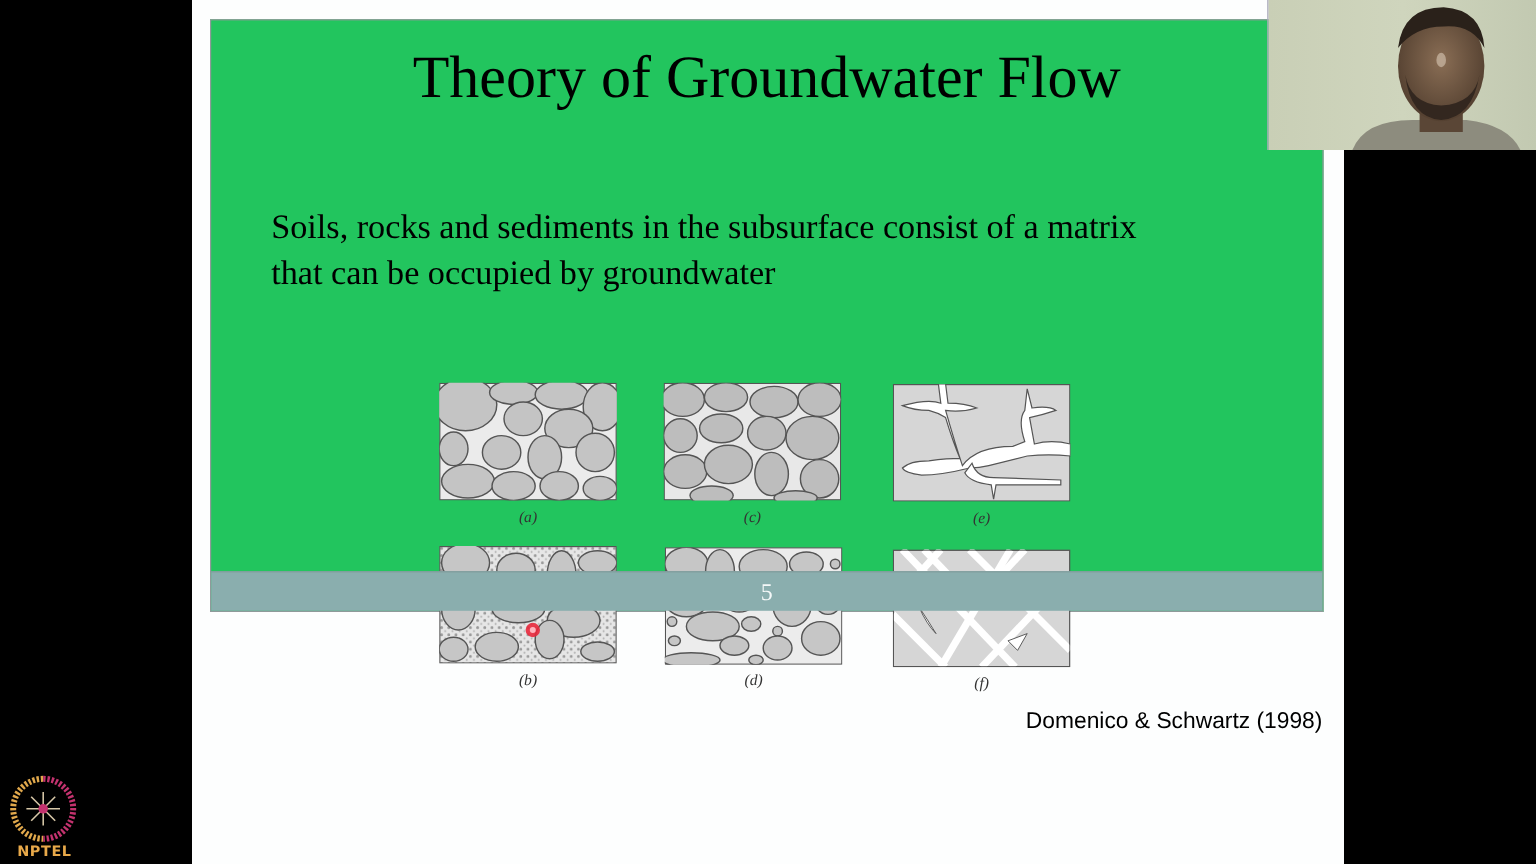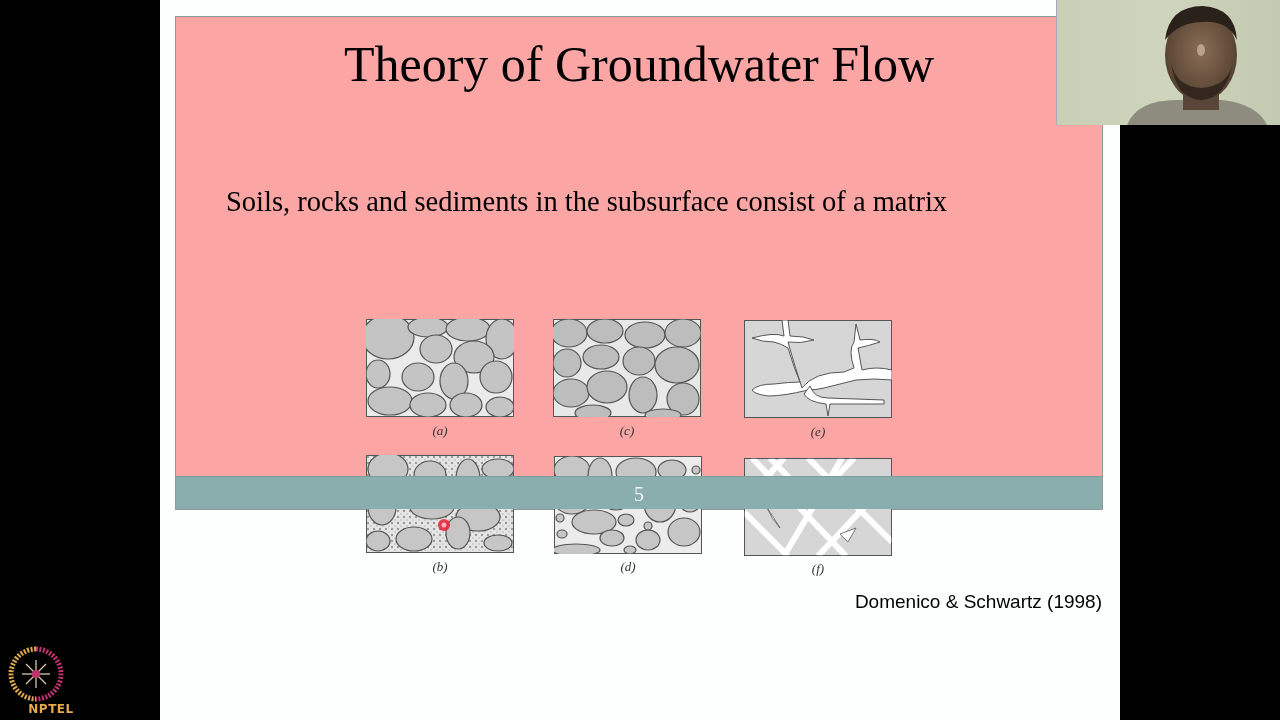--- a/index.html
+++ b/index.html
@@ -1,45 +1,46 @@
 <!DOCTYPE html>
 <html><head>
 <meta charset="utf-8">
 <style>
   html, body { margin: 0; padding: 0; }
   body { width: 1280px; height: 720px; background: #000; position: relative; overflow: hidden; font-family: "Liberation Serif", serif; }
   .left-bar { position: absolute; left: 0; top: 0; width: 160px; height: 720px; background: #000; }
   .right-bar { position: absolute; left: 1120px; top: 125px; width: 160px; height: 595px; background: #000; }
   .stage { position: absolute; left: 160px; top: 0; width: 960px; height: 720px; background: #fdfefe; }
-  .slide { position: absolute; left: 175px; top: 16px; width: 928px; height: 494px; background: #fca5a5; border: 1.5px solid #8f9a9a; box-sizing: border-box; }
+  .slide { position: absolute; left: 175px; top: 16px; width: 928px; height: 494px; background: #22c55e; border: 1.5px solid #8f9a9a; box-sizing: border-box; }
   .slide-title { position: absolute; left: 0; right: 0; top: 18px; text-align: center; font-size: 50px; color: #000; font-family: "Liberation Serif", serif; letter-spacing: 0px; }
-  .body-text { position: absolute; left: 50px; top: 166px; width: 840px; font-size: 28.5px; line-height: 38.5px; color: #000; }
+  .body-text { position: absolute; left: 50px; top: 154px; width: 840px; font-size: 28.5px; line-height: 38.5px; color: #000; }
   .figure { position: absolute; left: 190px; top: 300px; width: 530px; height: 272px; }
   .panel { position: absolute; width: 148px; height: 98px; }
   .panel svg { display: block; }
   .panel-label { position: absolute; width: 148px; text-align: center; font-style: italic; font-size: 13px; color: #333; }
   .citation { position: absolute; left: 0; right: 0; top: 574px; text-align: right; font-family: "Liberation Sans", sans-serif; font-size: 19px; color: #000; }
   .footer-bar { position: absolute; left: 0; right: 0; bottom: 0; height: 32px; background: #8aaeae; border-top: 1px solid #7f9c9c; }
   .page-num { position: absolute; left: 0; right: 0; top: 6px; text-align: center; color: #f4f8f8; font-size: 20px; font-family: "Liberation Serif", serif; }
   .webcam { position: absolute; left: 1056px; top: 0; width: 224px; height: 125px; background: linear-gradient(90deg, #c9cfb6 0%, #cfd5bd 50%, #c2c9b1 100%); overflow: hidden; border-left: 1px solid #aab; }
   .logo { position: absolute; left: 6px; top: 645px; width: 60px; height: 72px; }
-  .logo-text { position: absolute; left: 14px; top: 57px; width: 62px; text-align: center; color: #e8a94a; font-family: "DejaVu Sans", sans-serif; font-weight: bold; font-size: 12px; letter-spacing: 0.5px; }
+  .logo-text { position: absolute; left: 0; top: 57px; width: 62px; text-align: center; color: #e8a94a; font-family: "DejaVu Sans", sans-serif; font-weight: bold; font-size: 12px; letter-spacing: 0.5px; }
 </style>
 </head>
 <body>
 
 <div class="left-bar"></div>
 <div class="right-bar"></div>
 
 <div class="stage">
   <div class="slide" style="left:15px;">
     <div class="slide-title">Theory of Groundwater Flow</div>
 
     <div class="body-text">
       <div>Soils, rocks and sediments in the subsurface consist of a matrix</div>
+      <div>that can be occupied by groundwater</div>
     </div>
 
     <div class="figure">
 
       <div class="panel" style="left:0;top:2px;">
         <svg width="148" height="98" viewBox="0 0 148 98">
           <rect x="0.5" y="0.5" width="147" height="97" fill="#ebebeb" stroke="#555"></rect>
           <g fill="#c4c4c4" stroke="#555" stroke-width="1.2">
             <ellipse cx="22" cy="18" rx="26" ry="22"></ellipse>
             <ellipse cx="62" cy="8" rx="20" ry="10"></ellipse>

